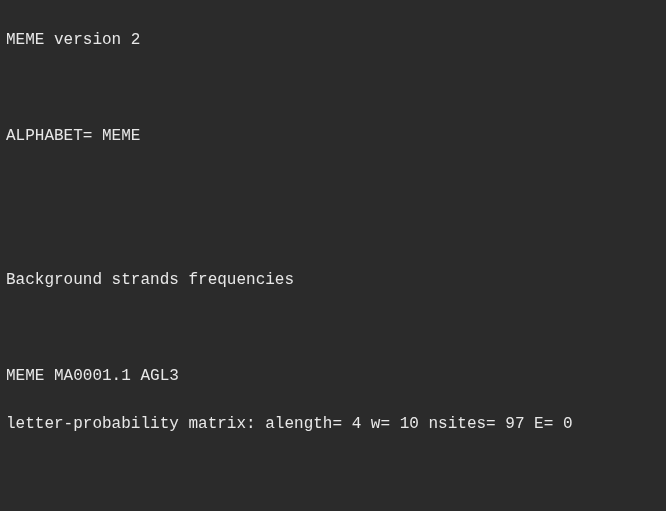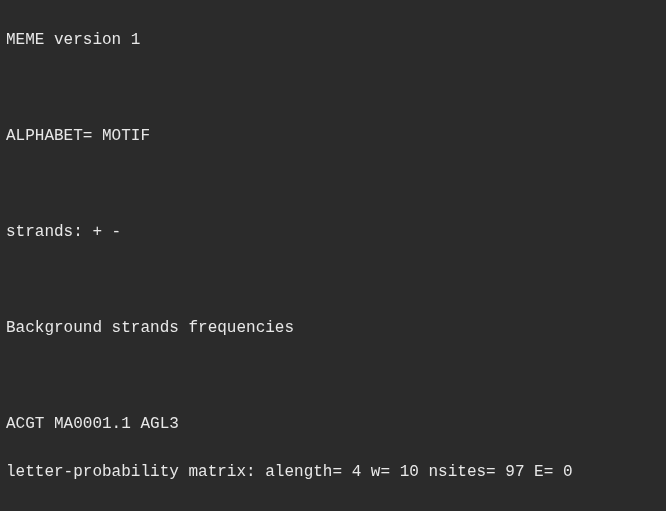--- a/index.html
+++ b/index.html
@@ -16,25 +16,24 @@
   }
   .term {
     padding: 4px 6px;
     white-space: pre;
   }
 </style>
 </head>
 <body>
 
 <div class="term">
-<div>MEME version 1</div>
+<div>MEME version 2</div>
 <div>&nbsp;</div>
-<div>ALPHABET= MOTIF</div>
+<div>ALPHABET= MEME</div>
 <div>&nbsp;</div>
-<div>strands: + -</div>
 <div>&nbsp;</div>
 <div>Background strands frequencies</div>
 <div>&nbsp;</div>
-<div>ACGT MA0001.1 AGL3</div>
+<div>MEME MA0001.1 AGL3</div>
 <div>letter-probability matrix: alength= 4 w= 10 nsites= 97 E= 0</div>
 
 
 </div>
 
 </body></html>

